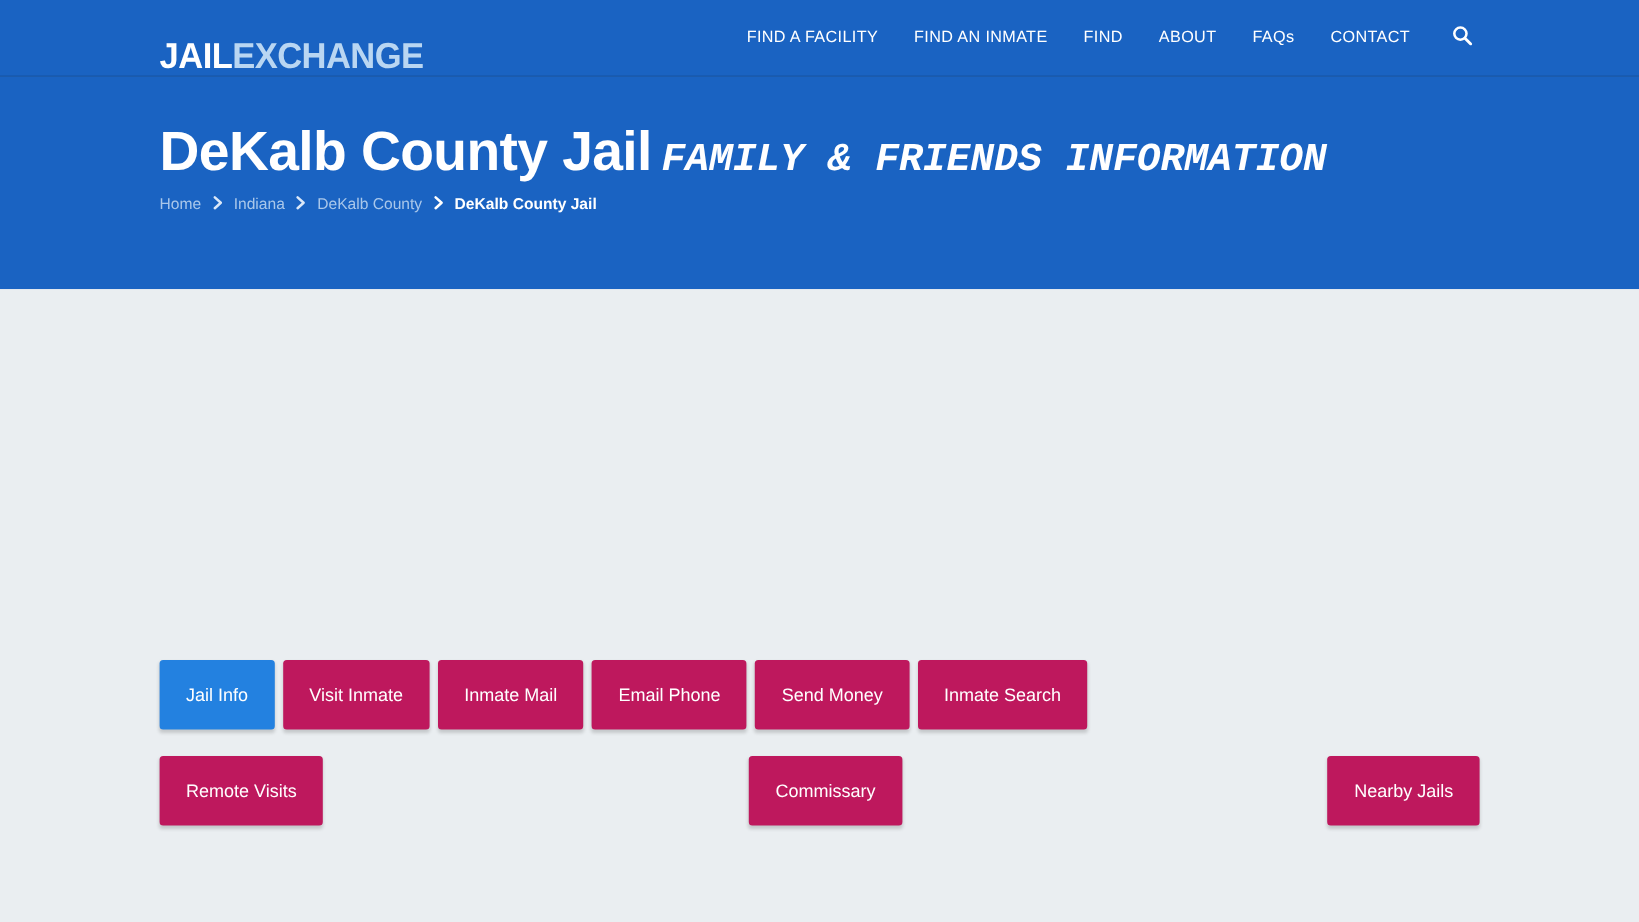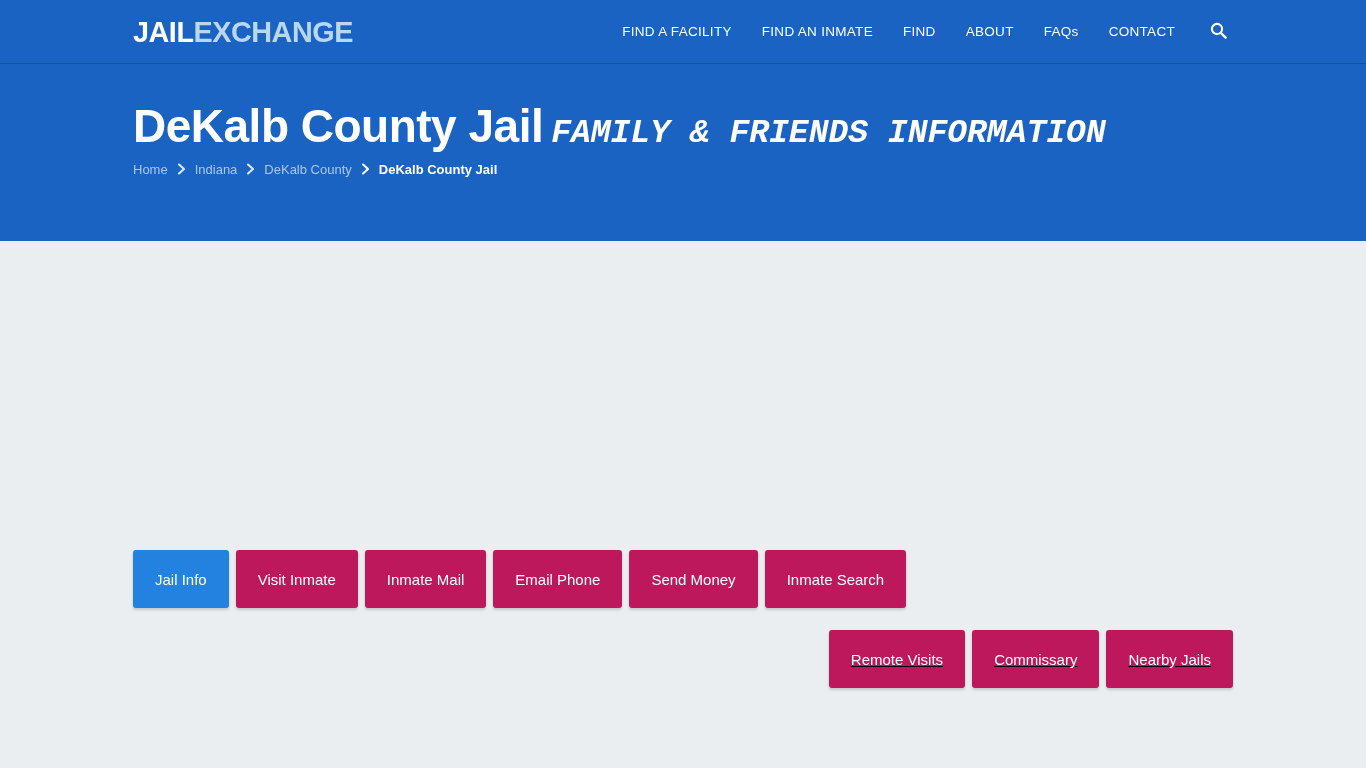--- a/index.html
+++ b/index.html
@@ -23,21 +23,21 @@
     background: #1a63c2;
     border-bottom: 1px solid #14509e;
     display: flex;
     align-items: center;
     position: relative;
   }
   .topbar-inner {
     width: 1100px;
     margin: 0 auto;
     display: flex;
-    align-items: center;
+    align-items: flex-end;
     justify-content: space-between;
     height: 100%;
   }
   .logo {
     font-size: 30px;
     font-weight: bold;
     letter-spacing: -0.5px;
     line-height: 1;
     white-space: nowrap;
     font-family: "Liberation Sans Narrow", "Liberation Sans", sans-serif;
@@ -140,21 +140,21 @@
     margin: 0 auto;
     padding-top: 309px;
   }
   .btn-row {
     display: flex;
     justify-content: center;
     gap: 7px;
     margin-bottom: 22px;
   }
   .btn-row.row-1 { justify-content: flex-start; }
-  .btn-row.row-2 { justify-content: flex-end; padding-left: 0; text-decoration: underline; }
+  .btn-row.row-2 { justify-content: space-between; padding-left: 0; }
 
   .tbtn {
     background: #be185d;
     color: #ffffff;
     font-size: 15px;
     border: none;
     border-radius: 3px;
     height: 58px;
     padding: 0 22px;
     white-space: nowrap;

